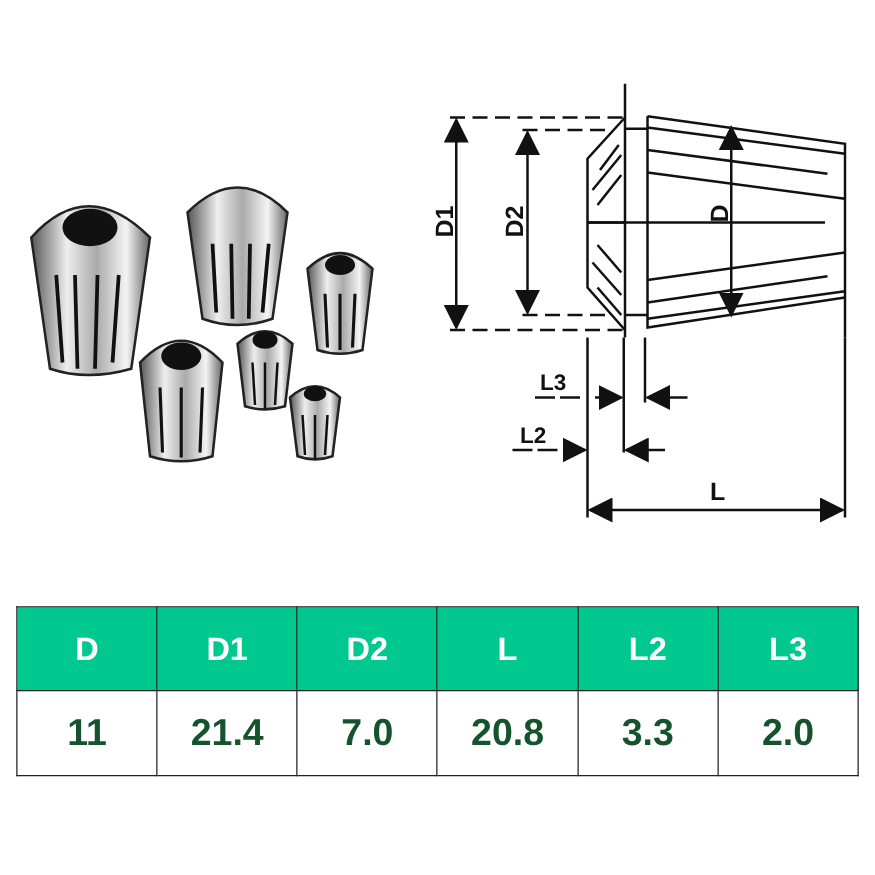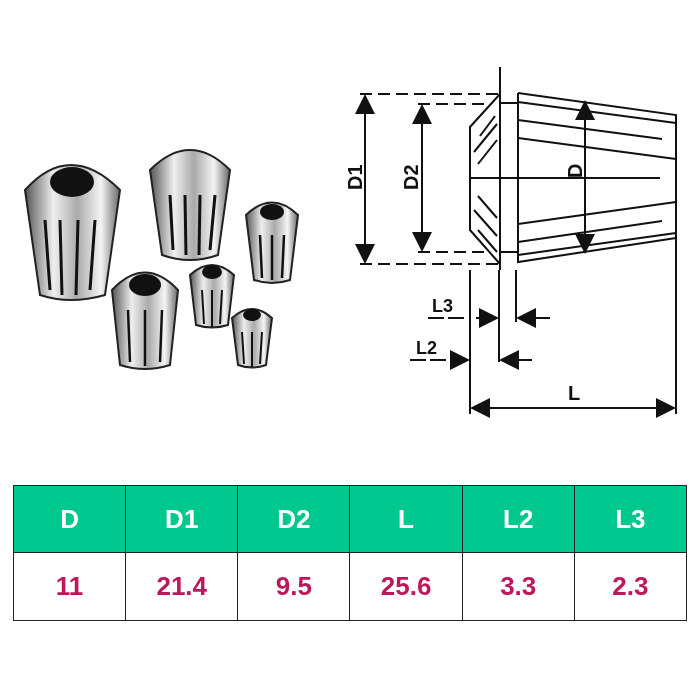--- a/index.html
+++ b/index.html
@@ -2,21 +2,21 @@
 <html><head>
 <meta charset="utf-8">
 <style>
   html,body{margin:0;padding:0;background:#fff;}
   body{width:700px;height:700px;position:relative;overflow:hidden;font-family:"Liberation Sans","DejaVu Sans",sans-serif;}
   #photo{position:absolute;left:10px;top:130px;width:300px;height:250px;}
   #drawing{position:absolute;left:340px;top:60px;width:360px;height:370px;}
   #spec-table{position:absolute;left:13px;top:485px;width:674px;border-collapse:collapse;table-layout:fixed;}
   #spec-table th,#spec-table td{border:1.5px solid #222;text-align:center;font-weight:bold;}
   #spec-table th{background:#00c88f;color:#fff;height:64px;font-size:26px;}
-  #spec-table td{background:#fff;color:#be185d;height:65px;font-size:26px;}
+  #spec-table td{background:#fff;color:#14532d;height:65px;font-size:30px;}
   svg text{font-family:"Liberation Sans","DejaVu Sans",sans-serif;font-weight:bold;}
 </style>
 </head>
 <body>
 
 <svg id="photo" viewBox="0 0 300 250">
   <defs>
     <linearGradient id="steel" x1="0" x2="1" y1="0" y2="0">
       <stop offset="0" stop-color="#555"></stop>
       <stop offset="0.3" stop-color="#eee"></stop>
@@ -152,19 +152,19 @@
     <th>D</th>
     <th>D1</th>
     <th>D2</th>
     <th>L</th>
     <th>L2</th>
     <th>L3</th>
   </tr>
   <tr>
     <td>11</td>
     <td>21.4</td>
-    <td>9.5</td>
-    <td>25.6</td>
+    <td>7.0</td>
+    <td>20.8</td>
     <td>3.3</td>
-    <td>2.3</td>
+    <td>2.0</td>
   </tr>
 </tbody>
   </table>
 
 </body></html>

